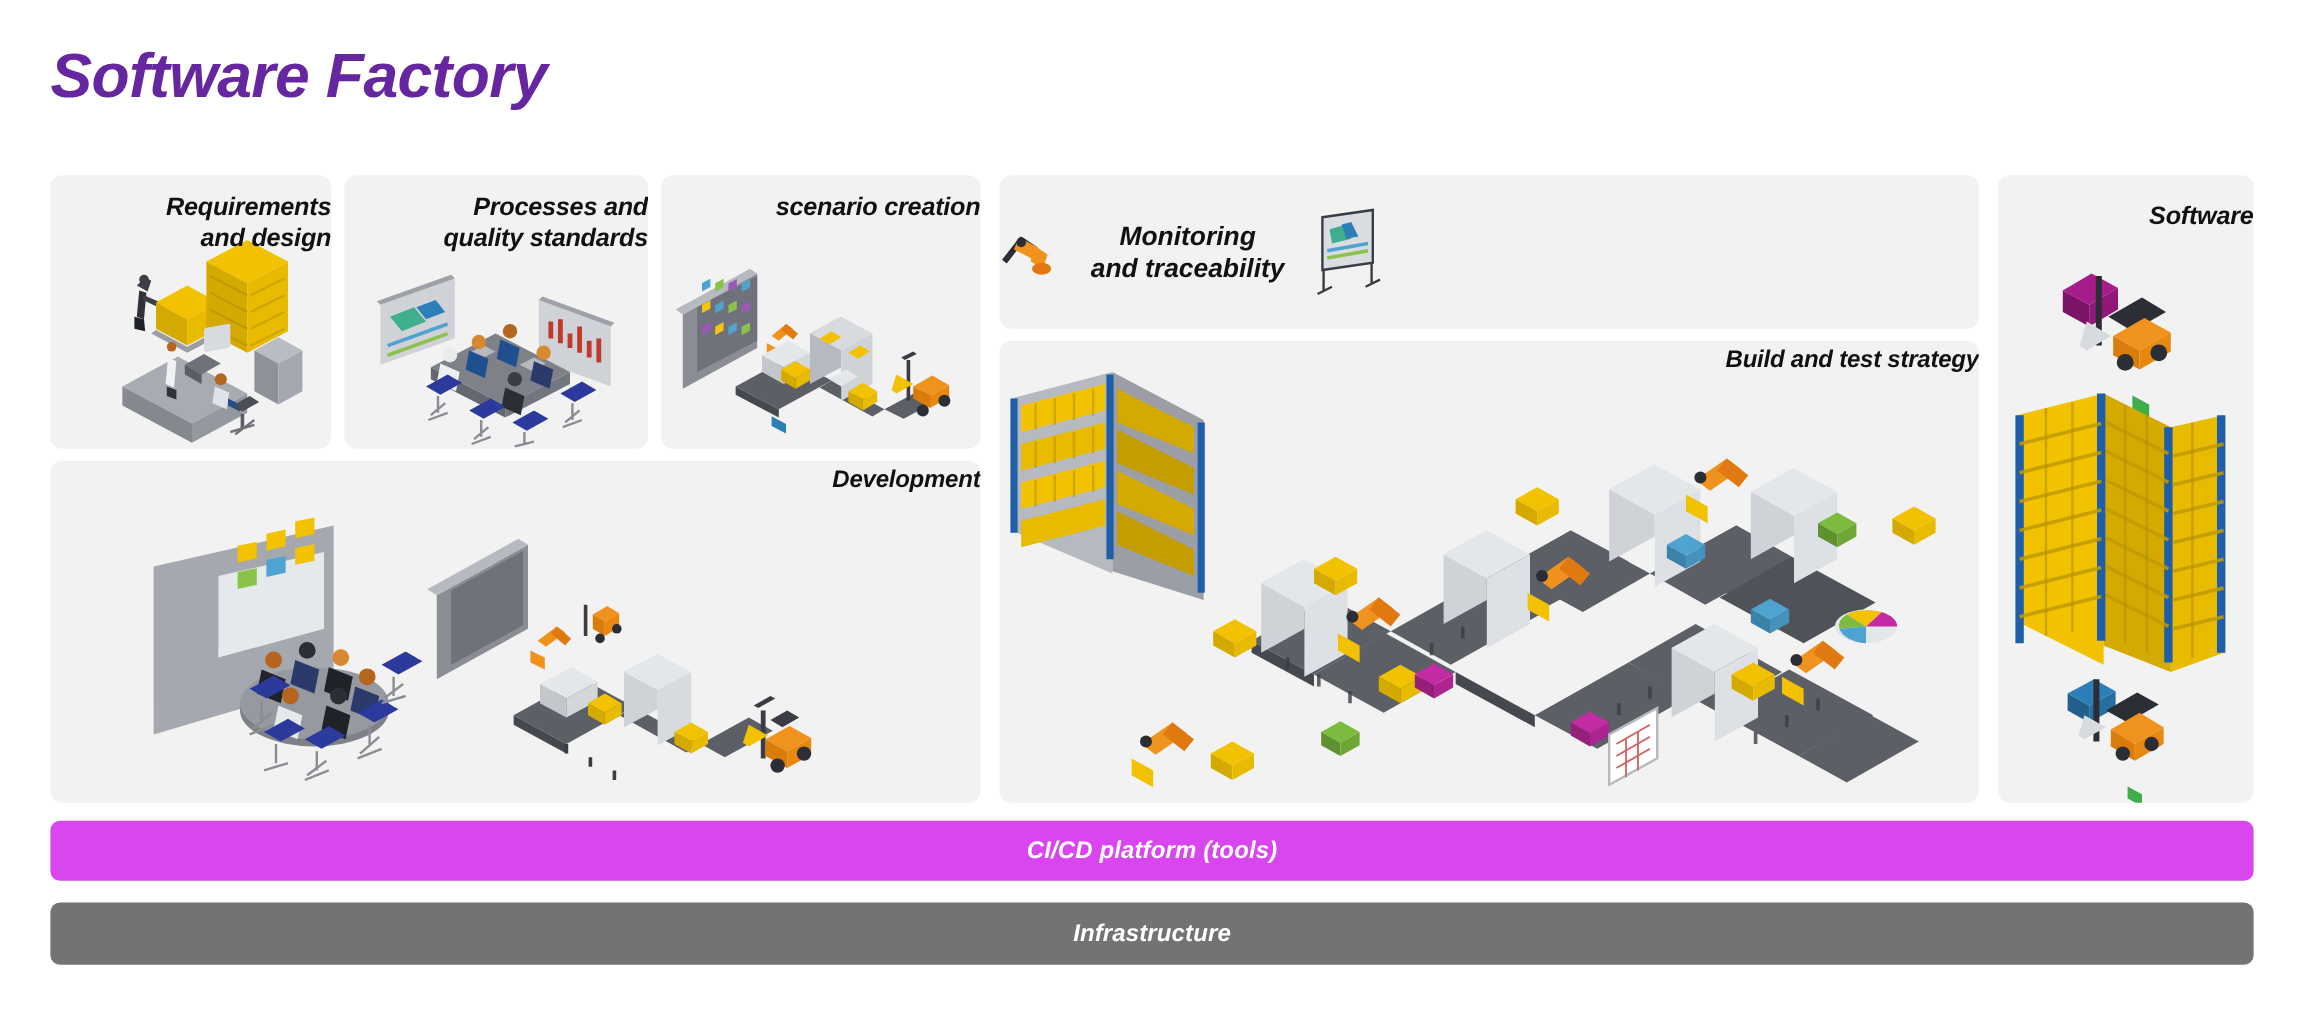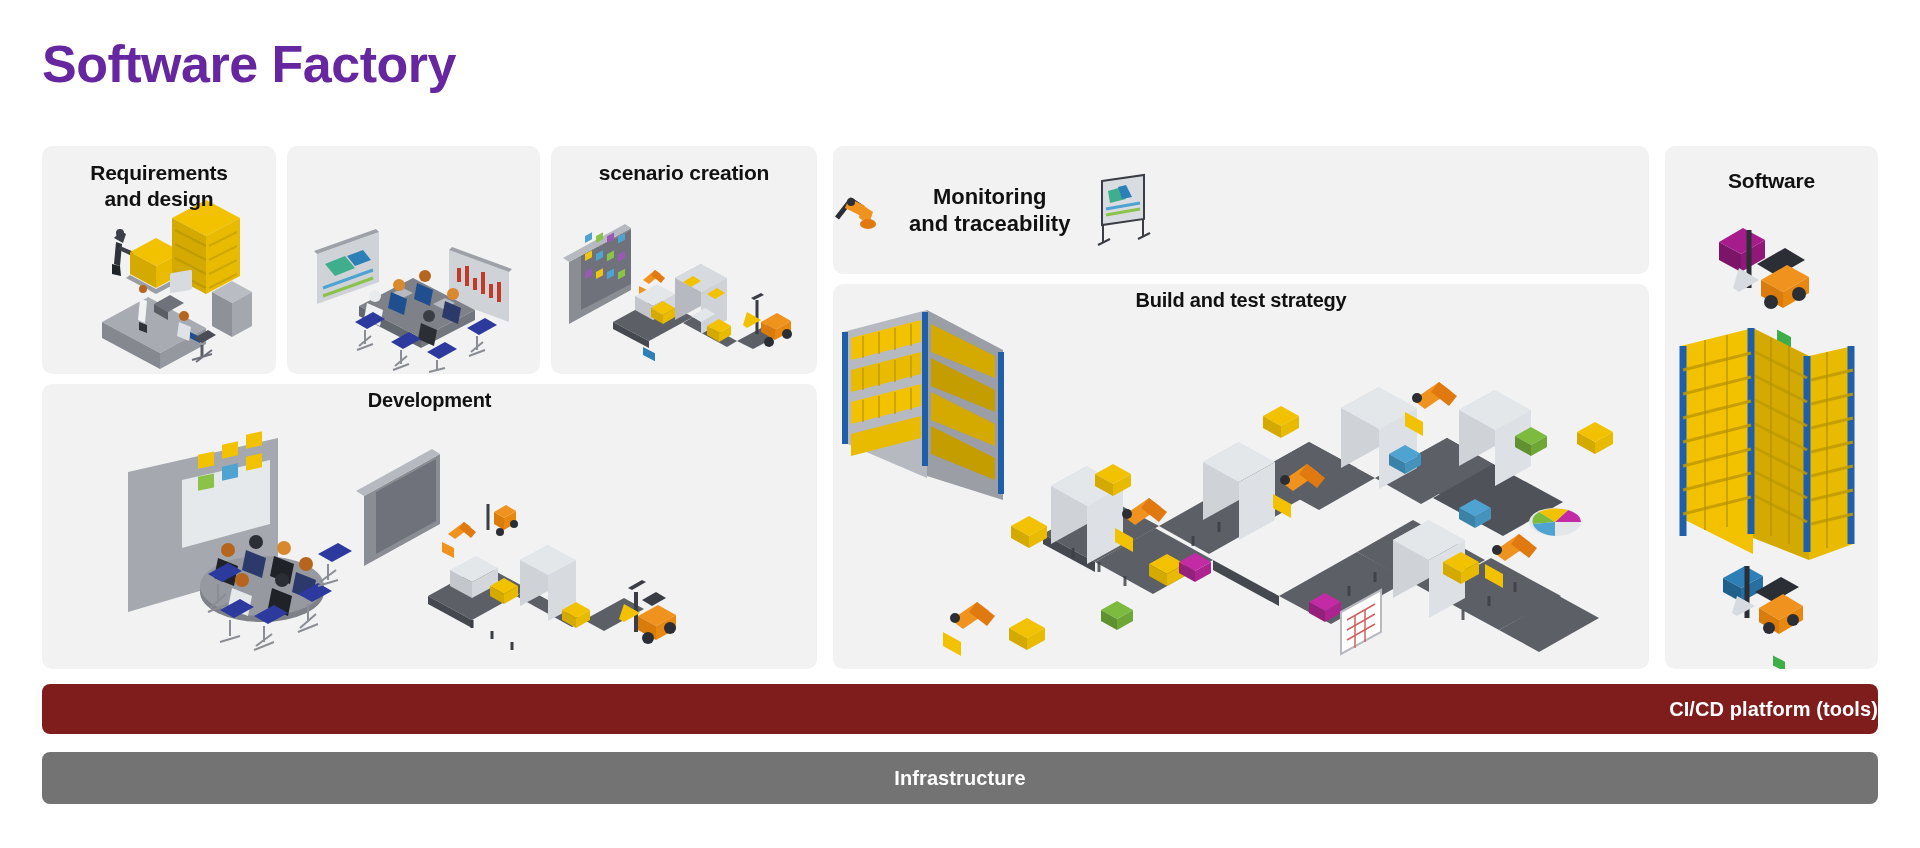--- a/index.html
+++ b/index.html
@@ -11,20 +11,21 @@
     background: #ffffff;
     font-family: "Liberation Sans", "DejaVu Sans", sans-serif;
     overflow: hidden;
   }
 
   .page {
     position: relative;
     width: 1920px;
     height: 732px;
     background: #ffffff;
+    font-style: italic;
   }
 
   
   .page-title {
     position: absolute;
     left: 42px;
     top: 38px;
     font-size: 52px;
     font-weight: 700;
     letter-spacing: -0.5px;
@@ -38,21 +39,21 @@
     position: absolute;
     background: #F2F2F2;
     border-radius: 10px;
     overflow: hidden;
   }
 
   .card-title {
     position: absolute;
     left: 0;
     right: 0;
-    text-align: center;
+    text-align: right;
     font-weight: 700;
     color: #111111;
     line-height: 1.22;
     letter-spacing: -0.2px;
     z-index: 5;
   }
   .card-title.t-sm { font-size: 21px; top: 14px; }
   .card-title.t-md { font-size: 20px; top: 4px; }
 
   .illus {
@@ -66,21 +67,21 @@
     position: absolute;
     border-radius: 8px;
     display: flex;
     align-items: center;
     justify-content: center;
     color: #ffffff;
     font-weight: 700;
     font-size: 20px;
     letter-spacing: 0.1px;
   }
-  .bar-cicd { background: #7f1d1d; justify-content: flex-end; }
+  .bar-cicd { background: #d946ef; }
   .bar-infra { background: #737373; }
 
   
   .monitor-inner {
     position: absolute;
     left: 0; right: 0; top: 0; bottom: 0;
     display: flex;
     align-items: center;
     gap: 22px;
   }
@@ -155,20 +156,24 @@
 
         <path d="M170 146 l20 -11 20 11 -20 11 z" fill="#b9bcc2"></path>
         <path d="M170 146 l20 11 0 34 -20 -11 z" fill="#8e9198"></path>
         <path d="M190 157 l20 -11 0 34 -20 11 z" fill="#a4a7ad"></path>
         <rect x="174" y="152" width="12" height="10" fill="#3fae49" transform="skewY(28)"></rect>
       </g>
     </svg>
   </div>
 
   <div class="card" style="left:287px; top:146px; width:253px; height:228px;">
+    <div class="card-title t-sm">
+      <div>Processes and</div>
+      <div>quality standards</div>
+    </div>
     <svg class="illus" viewBox="0 0 253 228">
 
       <g>
         <path d="M30 108 l62 -22 0 50 -62 22 z" fill="#cfd3d8"></path>
         <path d="M30 108 l62 -22 -3 -3 -62 22 z" fill="#9ea1a8"></path>
         <path d="M38 118 l20 -8 10 12 -20 8 z" fill="#3fae8c"></path>
         <path d="M60 110 l16 -6 8 10 -16 6 z" fill="#2d7fb8"></path>
         <path d="M36 142 l50 -18" stroke="#4fa3d1" stroke-width="3"></path>
         <path d="M36 150 l50 -18" stroke="#8bc34a" stroke-width="3"></path>
       </g>

